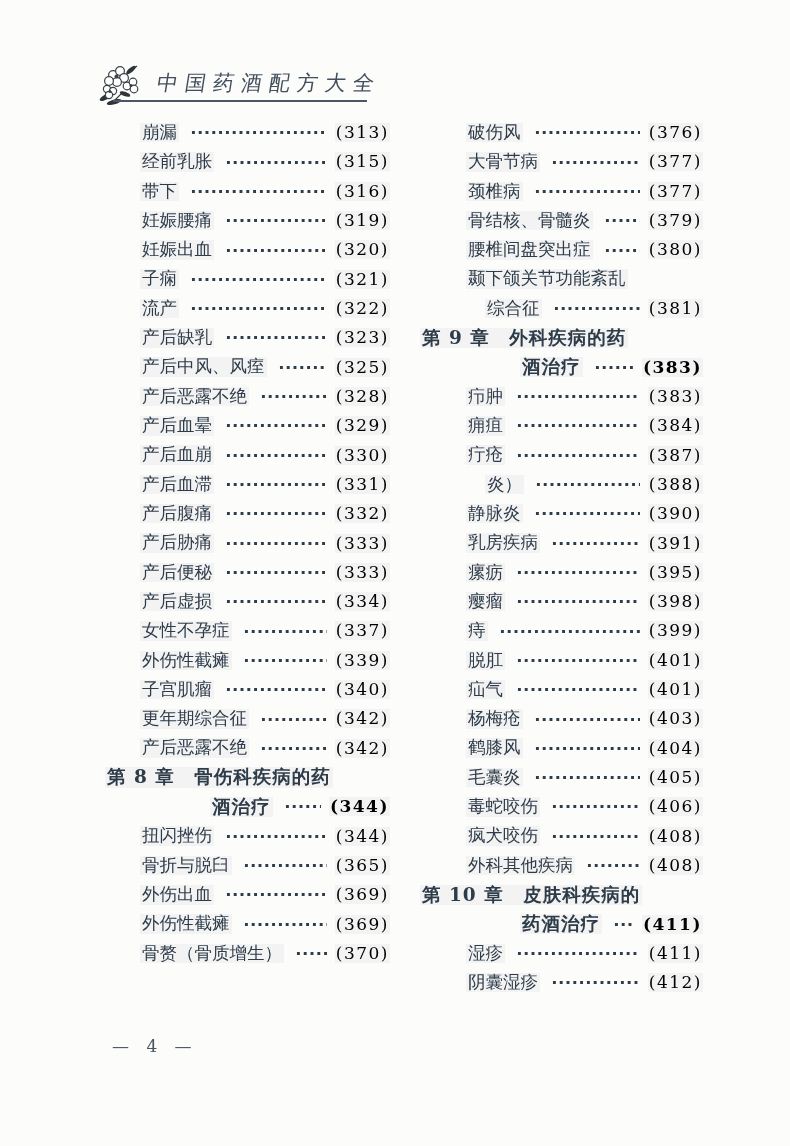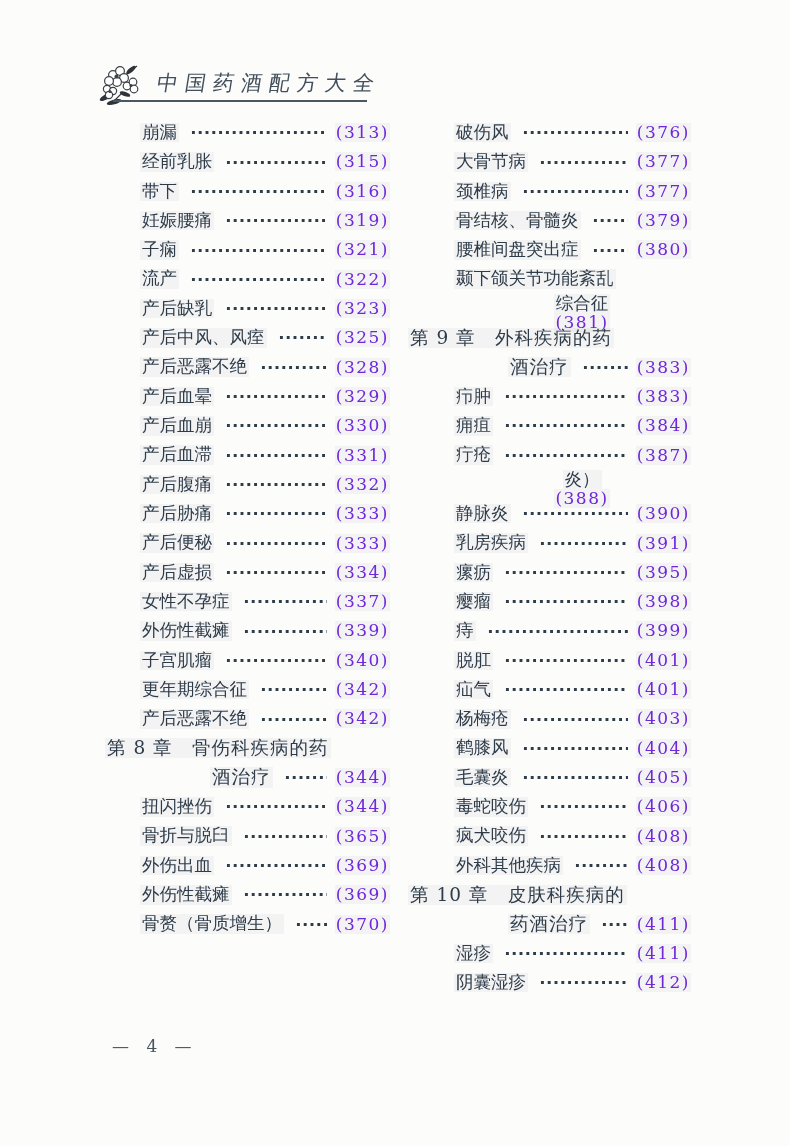--- a/index.html
+++ b/index.html
@@ -16,40 +16,40 @@
   .flower{position:absolute;left:97px;top:60px;width:46px;height:48px;}
   .book-title{
     position:absolute;left:157px;top:69px;
     font-size:21px;letter-spacing:7px;color:#424f5c;
     transform:skewX(-9deg);white-space:nowrap;
   }
   .hdr-rule{position:absolute;left:113px;top:100px;width:254px;height:2px;background:#4b5763;}
   
   .col{position:absolute;top:118px;}
   .col-left{left:105px;width:285px;}
-  .col-right{left:408px;width:283px;}
+  .col-right{left:420px;width:283px;}
   .line{
     display:flex;align-items:center;
     height:29.32px;font-size:17.5px;line-height:1;
     white-space:nowrap;
   }
   .title{background:rgba(125,130,135,0.07);padding:1px 2px;}
   .col-left  .item{padding-left:35px;}
   .col-right .item{padding-left:46px;}
   .col-right .item-wrap{padding-left:46px;text-align:right;}
-  .col-right .item-cont{padding-left:65px;flex-direction:column;}
-  .chapter,.chapter-cont{font-weight:normal;font-size:18.5px;letter-spacing:1px;}
+  .col-right .item-cont{padding-left:65px;}
+  .chapter,.chapter-cont{font-weight:bold;font-size:18.5px;letter-spacing:1px;}
   .col-left  .chapter-cont{padding-left:105px;}
   .col-right .chapter-cont{padding-left:100px;}
   .dots{
     flex:1 1 auto;align-self:stretch;min-width:14px;
     margin:0 8px 0 11px;
     background:radial-gradient(circle,#2f3c49 1.6px,rgba(0,0,0,0) 1.9px) 0 50%/6.8px 6.8px repeat-x;
   }
-  .pg{letter-spacing:1.5px;font-size:17px;color:#6d28d9;background:rgba(125,130,135,0.07);padding:1px 1px;}
+  .pg{letter-spacing:1.5px;font-size:17px;color:#000000;background:rgba(125,130,135,0.07);padding:1px 1px;}
   
   .ftr{
     position:absolute;left:112px;top:1036px;
     font-size:17px;letter-spacing:6px;color:#49565f;
   }
 </style>
 </head>
 <body>
 
 <div class="page">
@@ -103,20 +103,25 @@
         <span class="title">带下</span>
         <span class="dots"></span>
         <span class="pg">(316)</span>
       </div>
       <div class="line item">
         <span class="title">妊娠腰痛</span>
         <span class="dots"></span>
         <span class="pg">(319)</span>
       </div>
       <div class="line item">
+        <span class="title">妊娠出血</span>
+        <span class="dots"></span>
+        <span class="pg">(320)</span>
+      </div>
+      <div class="line item">
         <span class="title">子痫</span>
         <span class="dots"></span>
         <span class="pg">(321)</span>
       </div>
       <div class="line item">
         <span class="title">流产</span>
         <span class="dots"></span>
         <span class="pg">(322)</span>
       </div>
       <div class="line item">

